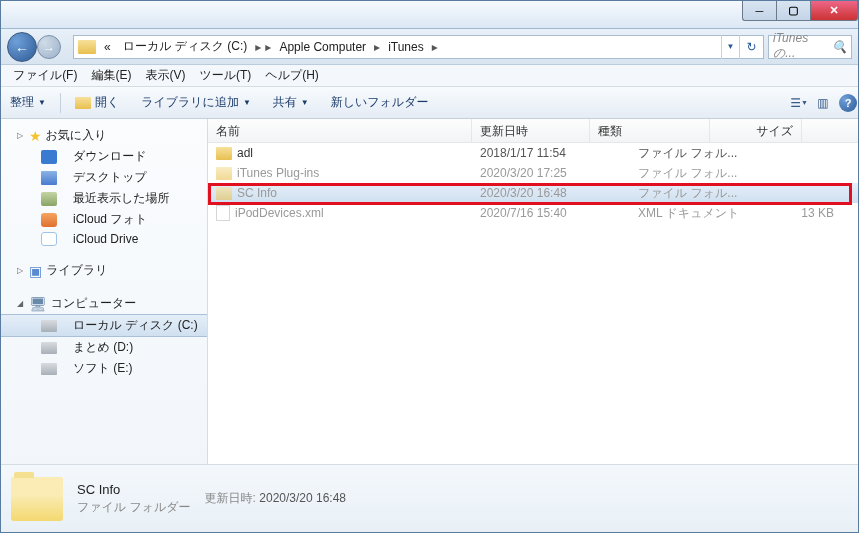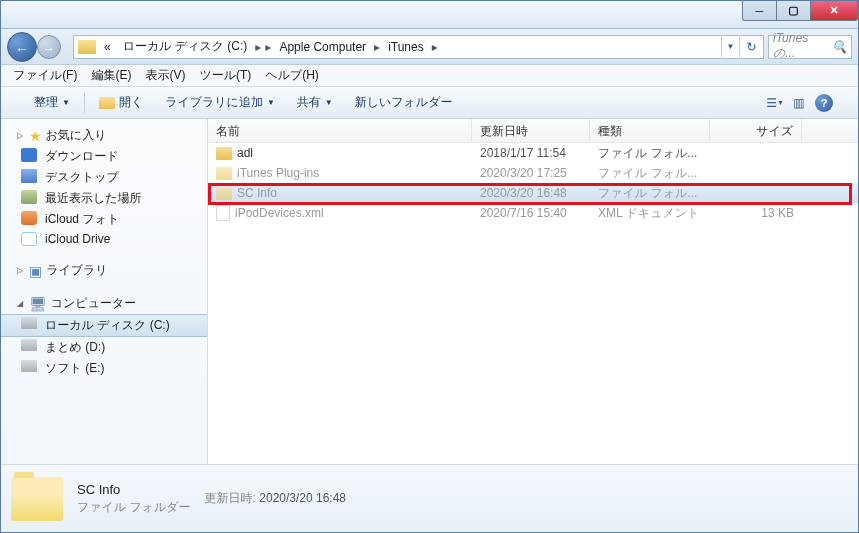--- a/index.html
+++ b/index.html
@@ -25,39 +25,39 @@
 .crumb-arrow { color: #555; padding: 0 2px; }
 .refresh { width: 24px; height: 24px; border-left: 1px solid #c4d4e4; display:flex; align-items:center; justify-content:center; color:#2a5a9a; }
 .dropdown-arrow { width: 18px; height: 24px; border-left: 1px solid #c4d4e4; display:flex; align-items:center; justify-content:center; color:#2a5a9a; font-size:8px; }
 .searchbox { width: 84px; height: 24px; background:#fff; border:1px solid #a8bcd0; display:flex; align-items:center; padding:0 4px; color:#888; font-style:italic; gap:4px; }
 
 
 .menubar { height: 22px; background:#f4f8fc; border-bottom:1px solid #d4dce4; display:flex; align-items:center; padding:0 6px; gap:2px; }
 .menuitem { padding: 2px 6px; color:#222; }
 
 
-.toolbar { height: 32px; background: linear-gradient(#f8fbfe,#e4ecf4); border-bottom:1px solid #c4d0dc; display:flex; align-items:center; padding:0 25px; gap:6px; }
+.toolbar { height: 32px; background: linear-gradient(#f8fbfe,#e4ecf4); border-bottom:1px solid #c4d0dc; display:flex; align-items:center; padding:0 1px; gap:6px; }
 .tool-btn { display:flex; align-items:center; gap:4px; padding:3px 8px; color:#1a3a6a; }
 .tool-btn .arrow { font-size:8px; color:#1a3a6a; }
 .tool-open-icon { width:16px; height:12px; background:linear-gradient(#f7e09a,#e8c050); border-radius:1px; }
 .tool-sep { width:1px; height:20px; background:#c4d0dc; }
 .toolbar-right { margin-left:auto; display:flex; align-items:center; gap:8px; }
 .tool-icon { width:16px; height:16px; display:flex; align-items:center; justify-content:center; color:#3a5a8a; }
 .help-icon { width:18px; height:18px; border-radius:50%; background:radial-gradient(circle at 30% 30%,#6fa0d8,#2d5a96); color:#fff; display:flex; align-items:center; justify-content:center; font-weight:bold; font-size:11px; }
 
 
 .body { flex:1; display:flex; overflow:hidden; }
 .sidebar { width:207px; background: linear-gradient(#fafcfe,#f2f6fa); border-right:1px solid #d4dce4; padding:6px 0; overflow-y:auto; }
 .nav-group { margin-bottom:12px; }
 .group-header { display:flex; align-items:center; gap:4px; padding:2px 8px 2px 16px; color:#222; }
 .group-header .tri { font-size:8px; color:#666; width:8px; }
 .star { color:#f4c430; font-size:14px; }
 .lib { color:#5a8ad0; font-size:14px; }
 .comp { color:#6a8aaa; font-size:14px; }
-.nav-item { display:flex; gap:8px; padding:2px 8px 2px 20px; color:#222; }
+.nav-item { display:flex; align-items:center; gap:16px; padding:2px 8px 2px 40px; color:#222; }
 .nav-item.sel { background: linear-gradient(#e4eef8,#d0e0f0); border:1px solid #a8c0d8; border-left:none; border-right:none; }
 .nav-icon { width:16px; height:14px; flex-shrink:0; }
 .icon-download { background:#3a7ad0; border-radius:2px; }
 .icon-desktop { background:linear-gradient(#8ab4e4,#4a7ad0); border-radius:1px; }
 .icon-recent { background:linear-gradient(#c4d4a4,#8aa464); border-radius:2px; }
 .icon-icloud1 { background:linear-gradient(#f4a460,#e07030); border-radius:3px; }
 .icon-icloud2 { background:#fff; border:1px solid #a0c4e8; border-radius:3px; }
 .icon-drive { width:16px; height:12px; background:linear-gradient(#d8dce0,#a8b0b8); border-radius:1px; }
 
 
@@ -66,21 +66,21 @@
 .col { padding:4px 8px; color:#333; border-right:1px solid #e4e8ec; }
 .col-name { width:264px; }
 .col-date { width:118px; }
 .col-type { width:120px; }
 .col-size { width:92px; text-align:right; }
 .rows { flex:1; position:relative; }
 .row { height:20px; display:flex; align-items:center; }
 .row .col { border:none; padding:2px 8px; }
 .row .col-name { display:flex; align-items:center; gap:5px; }
 .row .col-date { color:#555; }
-.row .col-type { color:#555; }
+.row .col-type { color:#555;margin-left:40px; }
 .folder-icon { width:16px; height:13px; background:linear-gradient(#f7e09a,#e8c050); border-radius:1px; flex-shrink:0; }
 .xml-icon { width:14px; height:16px; background:#fff; border:1px solid #bbb; flex-shrink:0; position:relative; }
 .row.dim .col { color:#999; }
 .row.dim .folder-icon, .row.dim .xml-icon { opacity:0.6; }
 .row.selected { background:linear-gradient(#e4eef8,#d0e0f0); }
 .highlight-box { position:absolute; border:3px solid #e01020; left:0; right:6px; top:40px; height:22px; pointer-events:none; }
 
 
 .details { height:68px; border-top:1px solid #d4dce4; background:linear-gradient(#f4f8fc,#e8f0f6); display:flex; align-items:center; padding:6px 10px; gap:14px; }
 .big-folder { width:52px; height:44px; background:linear-gradient(#faecb4 40%,#f4d870); border-radius:2px 2px 3px 3px; position:relative; }

